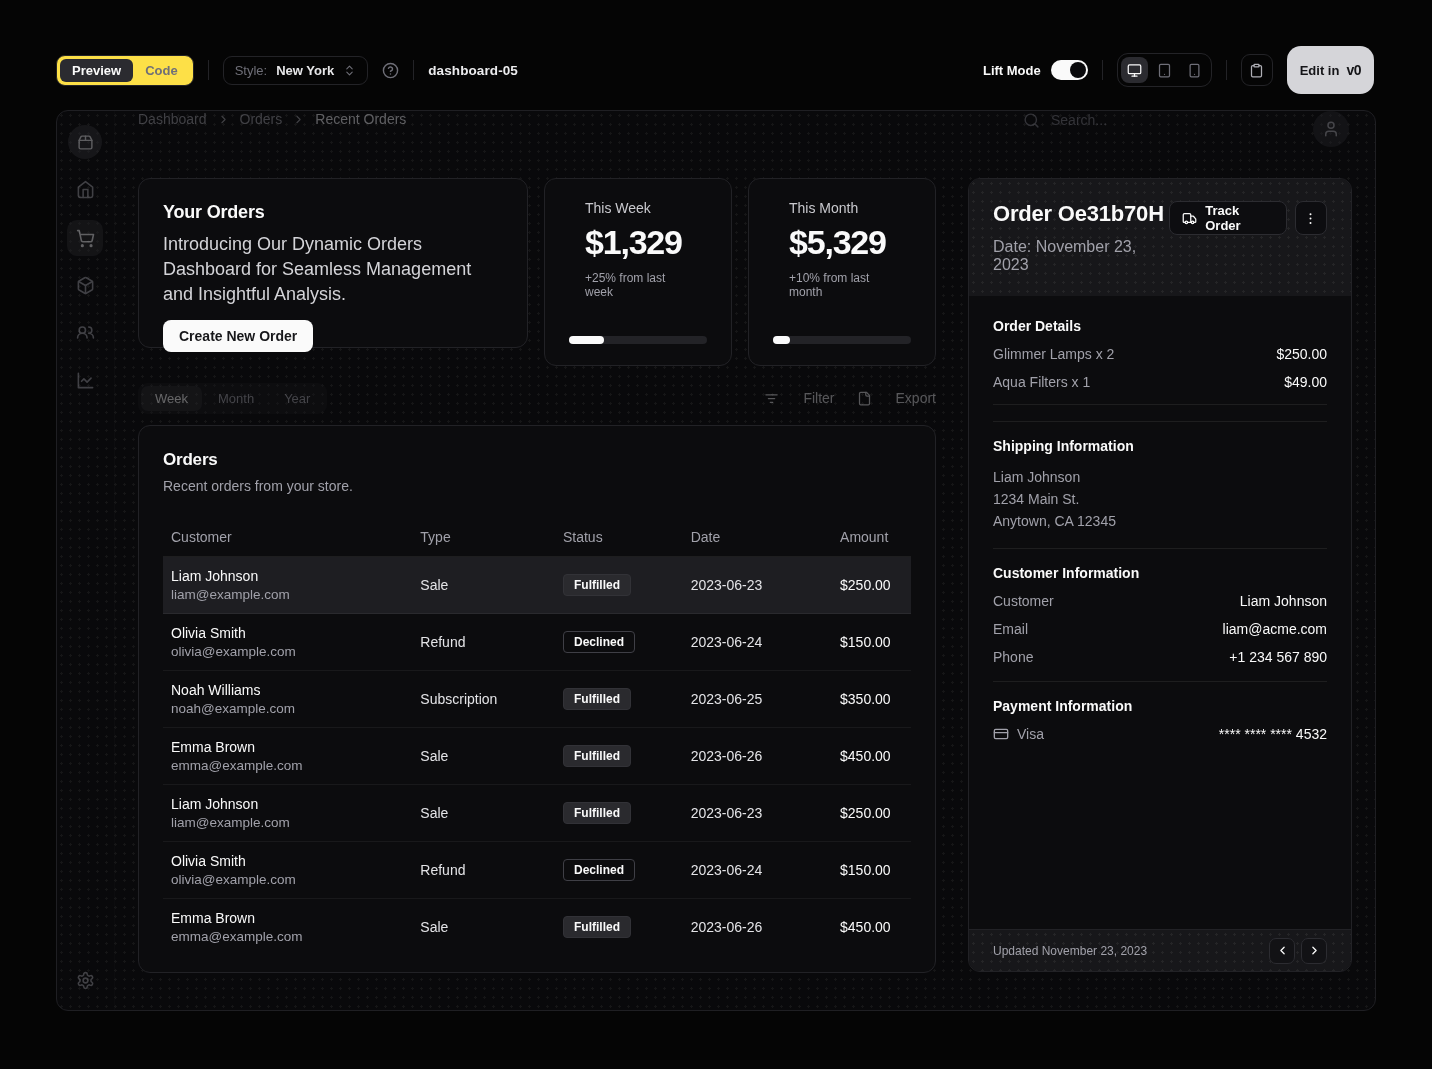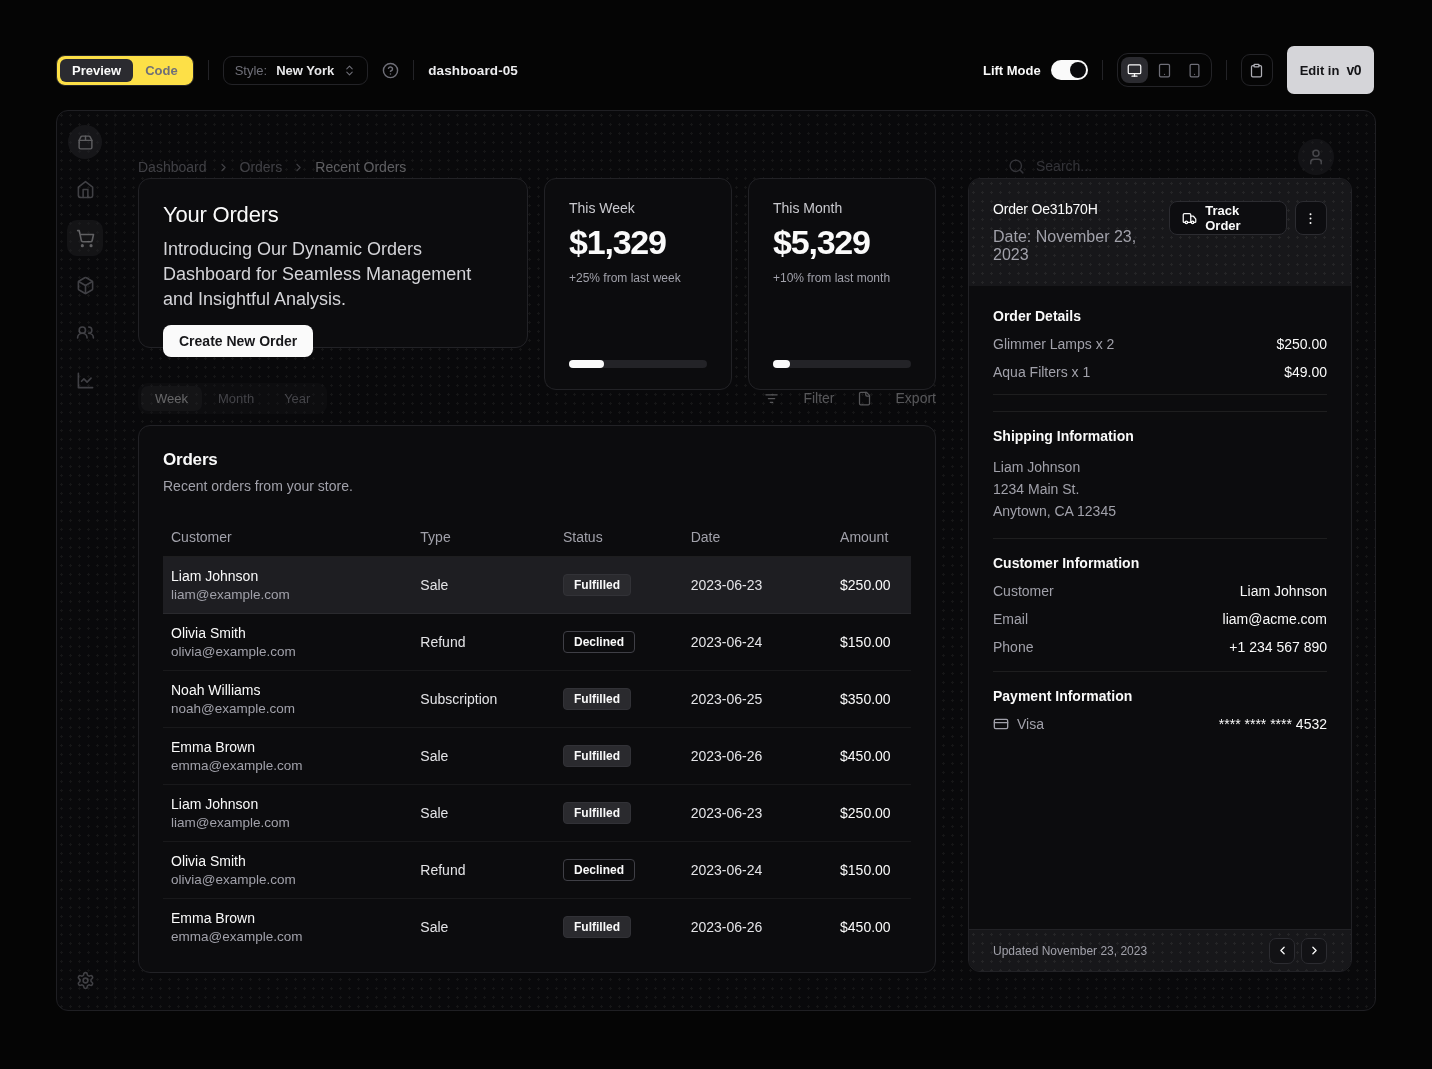--- a/index.html
+++ b/index.html
@@ -23,52 +23,52 @@
   .mutedic{color:#6f6f78}
   .doc-title{font-size:13.5px;font-weight:700;color:#ececee;letter-spacing:.1px}
   .liftwrap{display:flex;align-items:center;gap:10px}
   .liftlabel{font-size:13px;font-weight:700}
   .toggle{width:37px;height:20px;border-radius:999px;background:#fafafa;position:relative;cursor:pointer}
   .toggle .knob{position:absolute;top:2px;right:2px;width:16px;height:16px;border-radius:50%;background:#0a0a0c}
   .devices{display:flex;align-items:center;gap:3px;border:1px solid #232327;border-radius:11px;padding:3px}
   .dev{width:27px;height:26px;border-radius:8px;display:flex;align-items:center;justify-content:center;color:#6f6f78;cursor:pointer}
   .dev.on{background:#2b2b30;color:#fafafa}
   .iconbtn{width:30px;height:30px;border:1px solid #232327;border-radius:9px;display:flex;align-items:center;justify-content:center;color:#aeaeb5;cursor:pointer}
-  .editbtn{display:flex;align-items:center;gap:7px;background:#d5d5d9;color:#151518;border-radius:7px;padding:16px 13px;font-size:13px;font-weight:700;cursor:pointer}
+  .editbtn{display:flex;align-items:center;gap:7px;background:#d5d5d9;color:#151518;border-radius:14px;padding:16px 13px;font-size:13px;font-weight:700;cursor:pointer}
   .v0{font-weight:800;letter-spacing:-.5px;font-size:14px}
   
   .frame{
     position:absolute;left:56px;top:110px;width:1318px;height:899px;
     border:1px solid #1f1f23;border-radius:12px;
     background-color:#09090b;
     background-image:radial-gradient(rgba(255,255,255,.05) 1px, transparent 1.25px);
     background-size:9px 9px;
     overflow:hidden;
   }
   .sidebar{position:absolute;left:0;top:0;bottom:0;width:57px;border-right:1px solid rgba(255,255,255,.045);opacity:.42}
   .sb-logo{position:absolute;left:11px;top:14px;width:34px;height:34px;border-radius:50%;background:#2a2a2e;color:#d2d2d7;display:flex;align-items:center;justify-content:center;cursor:pointer}
   .sb-ic{position:absolute;left:10px;width:36px;height:36px;border-radius:10px;display:flex;align-items:center;justify-content:center;color:#8d8d95;cursor:pointer}
   .sb-ic.on{background:#242428;color:#d8d8dc}
-  .topnav{position:absolute;left:57px;right:15px;top:0;height:64px;display:flex;align-items:flex-end;padding:0 26px 0 24px;opacity:.42}
+  .topnav{position:absolute;left:57px;right:0;top:0;height:64px;display:flex;align-items:flex-start;padding:0 26px 0 24px;opacity:.42}
   .crumbs{display:flex;align-items:center;gap:10px;font-size:14px;color:#8d8d95}
   .crumbs .last{color:#d3d3d8}
   .crumb{cursor:pointer}
   .searchbox{margin-left:auto;display:flex;align-items:center;gap:9px;color:#6d6d76}
   .searchbox input{background:transparent;border:0;outline:0;color:#9a9aa2;font-size:14px;font-family:inherit;width:180px}
   .searchbox input::placeholder{color:#6d6d76}
   .avatar{width:36px;height:36px;border-radius:50%;background:#232327;display:flex;align-items:center;justify-content:center;color:#9a9aa2;margin-left:80px;cursor:pointer}
   
   .card{background:#0c0c0e;border:1px solid #222226;border-radius:12px;box-sizing:border-box}
   .main-left{position:absolute;left:81px;top:67px;width:798px}
   .cards-row{display:grid;grid-template-columns:390px 188px 188px;gap:16px}
   .hero-card{height:170px;padding:23px 24px}
-  .hero-title{font-size:22px;font-weight:400;letter-spacing:-.2px}
+  .hero-title{font-size:18px;font-weight:700;letter-spacing:-.2px}
   .hero-desc{margin-top:9px;font-size:18px;line-height:25px;color:#d4d4d8;max-width:330px}
   .hero-btn{margin-top:13px;display:inline-block;background:#fafafa;color:#17171a;font-size:14px;font-weight:600;border-radius:8px;padding:8px 16px;cursor:pointer}
-  .stat-card{height:212px;padding:21px 24px;position:relative}
+  .stat-card{height:188px;padding:21px 40px;position:relative}
   .stat-label{font-size:14px;color:#c9c9ce}
   .stat-value{margin-top:7px;font-size:34px;font-weight:700;letter-spacing:-1.2px}
   .stat-note{margin-top:9px;font-size:12px;color:#a1a1aa}
   .progress{position:absolute;left:24px;right:24px;bottom:21px;height:8px;border-radius:999px;background:#232327;cursor:pointer}
   .progress .fill{height:8px;border-radius:999px;background:#fafafa}
   
   .tabsrow{position:absolute;left:81px;top:271px;width:798px;height:32px;display:flex;align-items:center;opacity:.38}
   .tablist{display:flex;align-items:center;background:#141417;border-radius:9px;padding:3px;gap:2px}
   .tab{font-size:13px;font-weight:500;color:#a1a1aa;padding:5px 14px;border-radius:7px;cursor:pointer}
   .tab.on{background:#26262a;color:#fafafa}
@@ -88,21 +88,21 @@
   .cname{font-weight:500;color:#fafafa}
   .cemail{color:#a1a1aa;margin-top:3px;font-size:13.5px}
   .badge{display:inline-block;font-size:12px;font-weight:600;border-radius:4px;padding:3px 10px;border:1px solid transparent;color:#fafafa}
   .badge.secondary{background:#2a2a2e;border-color:#323237}
   .badge.outline{border-color:#3f3f46}
   .amt{color:#fafafa}
   
   .panel{position:absolute;left:911px;top:67px;width:384px;height:794px;background:#0c0c0e;border:1px solid #222226;border-radius:12px;box-sizing:border-box;display:flex;flex-direction:column;overflow:hidden}
   .dots{background-color:#17171a;background-image:radial-gradient(rgba(255,255,255,.06) 1px, transparent 1.25px);background-size:9px 9px}
   .panel-hd{padding:22px 24px;display:flex;align-items:flex-start}
-  .ph-title{font-size:14px;font-weight:400;letter-spacing:-.2px}
+  .ph-title{font-size:22px;font-weight:700;letter-spacing:-.2px}
   .ph-date{margin-top:11px;font-size:16px;color:#a1a1aa}
   .ph-actions{margin-left:auto;display:flex;gap:8px}
   .btn-outline{display:flex;align-items:center;gap:8px;height:32px;padding:0 12px;background:#0d0d10;border:1px solid #2c2c31;border-radius:8px;font-size:13px;font-weight:600;color:#fafafa;cursor:pointer}
   .btn-sq{width:32px;height:32px;display:flex;align-items:center;justify-content:center;background:#0d0d10;border:1px solid #2c2c31;border-radius:8px;color:#fafafa;cursor:pointer}
   .panel-bd{flex:1;padding:22px 24px;font-size:14px}
   .sect-h{font-size:14px;font-weight:700}
   .kvlist{margin-top:12px;display:flex;flex-direction:column;gap:12px}
   .kv{display:flex;justify-content:space-between;align-items:center}
   .kv .k{color:#a1a1aa;display:flex;align-items:center;gap:8px}
   .kv .v{color:#fafafa}

